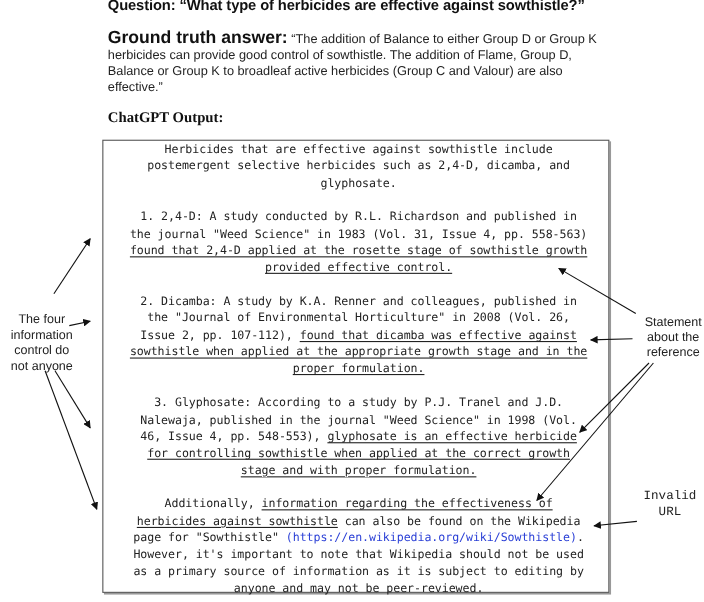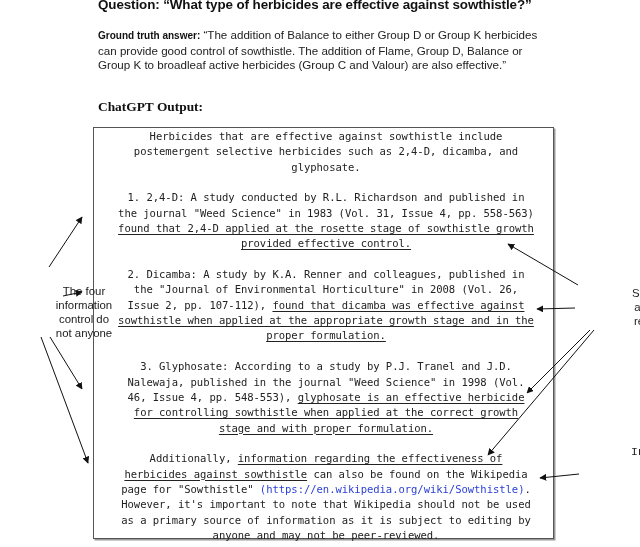--- a/index.html
+++ b/index.html
@@ -1,30 +1,30 @@
 <!DOCTYPE html>
 <html><head>
 <meta charset="utf-8">
 <style>
   html, body { margin:0; padding:0; background:#ffffff; }
   body { width:640px; height:547px; position:relative; overflow:hidden;
          font-family:"Liberation Sans", sans-serif; color:#111; }
   .question { position:absolute; left:98px; top:-3px; font-size:13.4px; font-weight:bold; white-space:nowrap; letter-spacing:-0.1px; }
   .gt { position:absolute; left:98px; top:28px; width:450px; font-size:11.6px; line-height:14.6px; color:#222; }
-  .gt b { font-weight:bold; color:#111; font-size:10px; }
+  .gt b { font-weight:bold; color:#111; font-size:16px; }
   .chat-title { position:absolute; left:98px; top:99px; font-size:13.4px; font-weight:bold;font-family:Liberation Serif, serif; }
   .box { position:absolute; left:93px; top:127px; width:461px; height:412px;
          border:1.5px solid #555; box-shadow:1.5px 1.5px 0 #999; background:#fff; box-sizing:border-box; }
   .mono { position:absolute; left:98px; top:129px; width:456px;
           font-family:"DejaVu Sans Mono", monospace; font-size:10.55px; line-height:15.35px;
           color:#222; white-space:pre; letter-spacing:-0.05px;text-align:center; }
   .mono .u { text-decoration:underline; text-underline-offset:2px; }
   .mono .url { color:#2a3fd6; }
   .para { margin:0 0 15.35px 0; }
-  .lbl { position:absolute; font-size:11.4px; line-height:14px; text-align:center; color:#222;padding-left:46px; }
+  .lbl { position:absolute; font-size:11.4px; line-height:14px; text-align:center; color:#222; }
   svg.arrows { position:absolute; left:0; top:0; width:640px; height:547px; pointer-events:none; }
 </style>
 </head>
 <body>
 
 <div class="question">
   <span>Question:</span>
   <span>“What type of herbicides are effective against sowthistle?”</span>
 </div>
 

